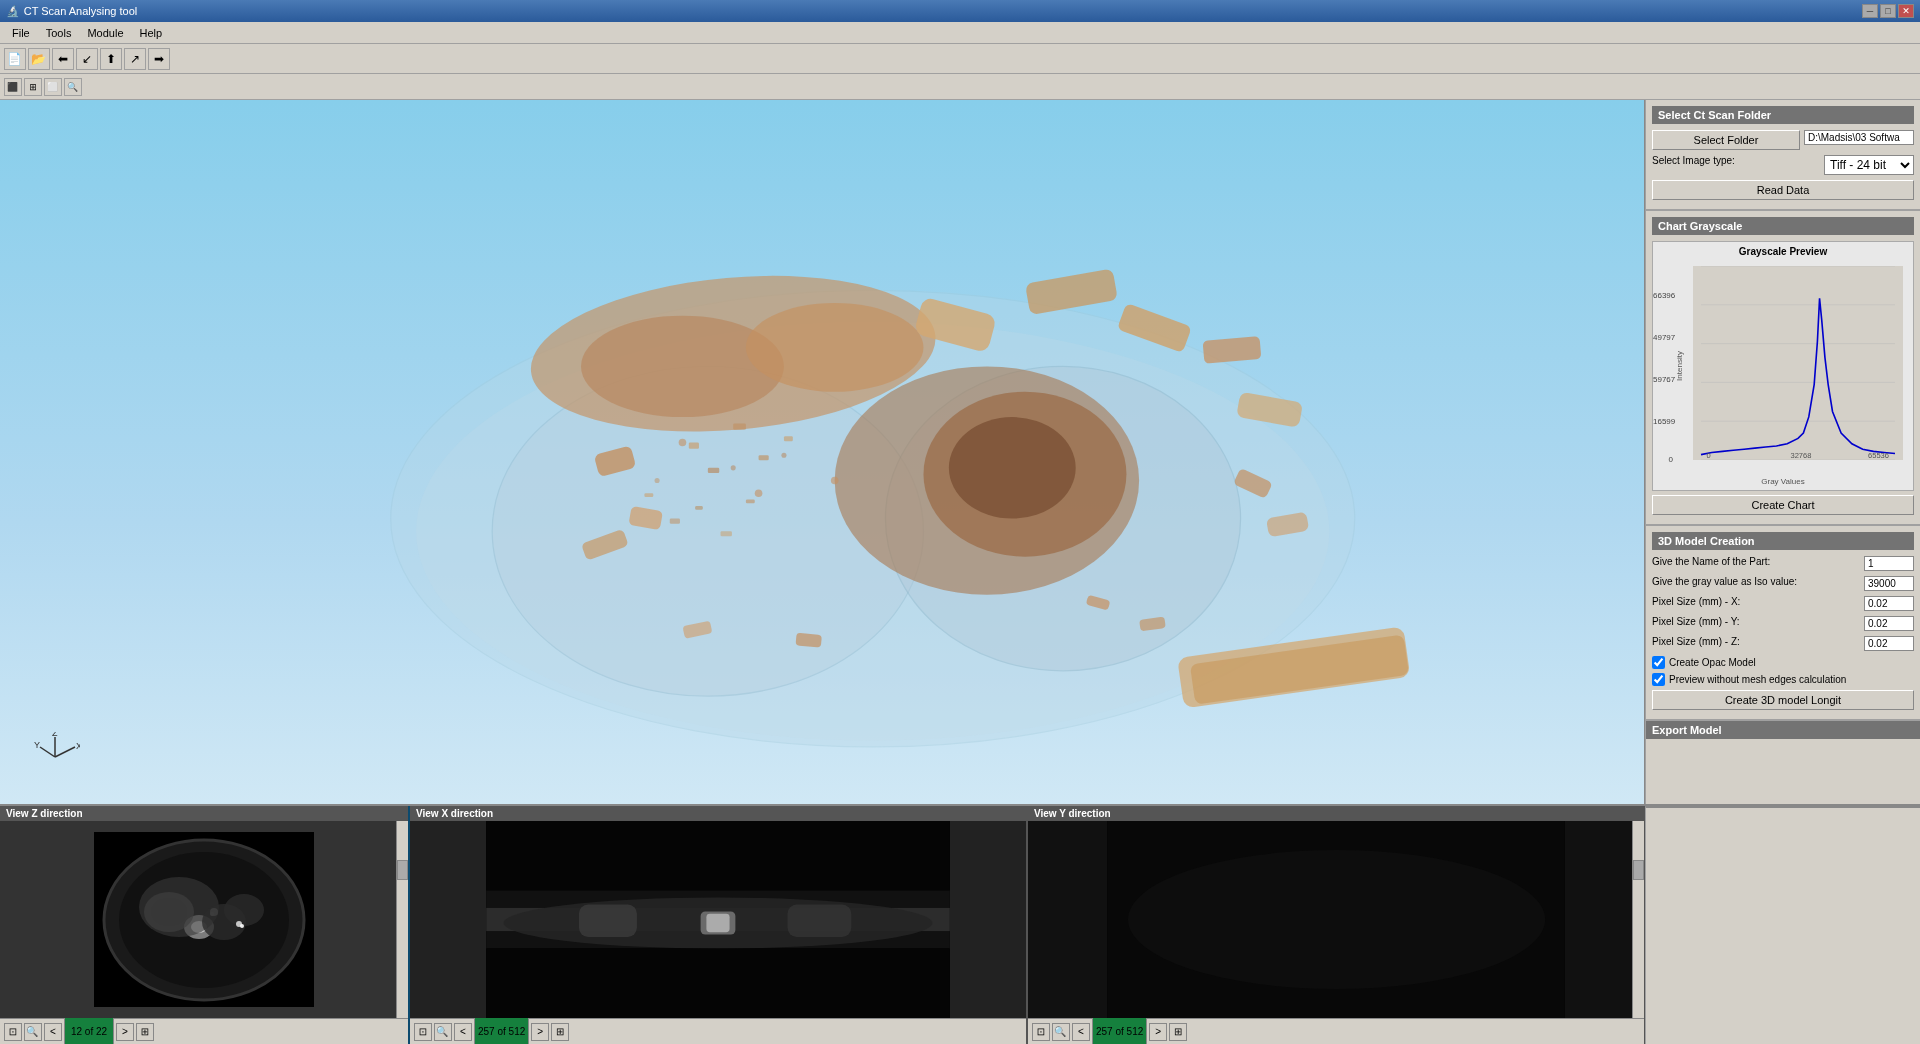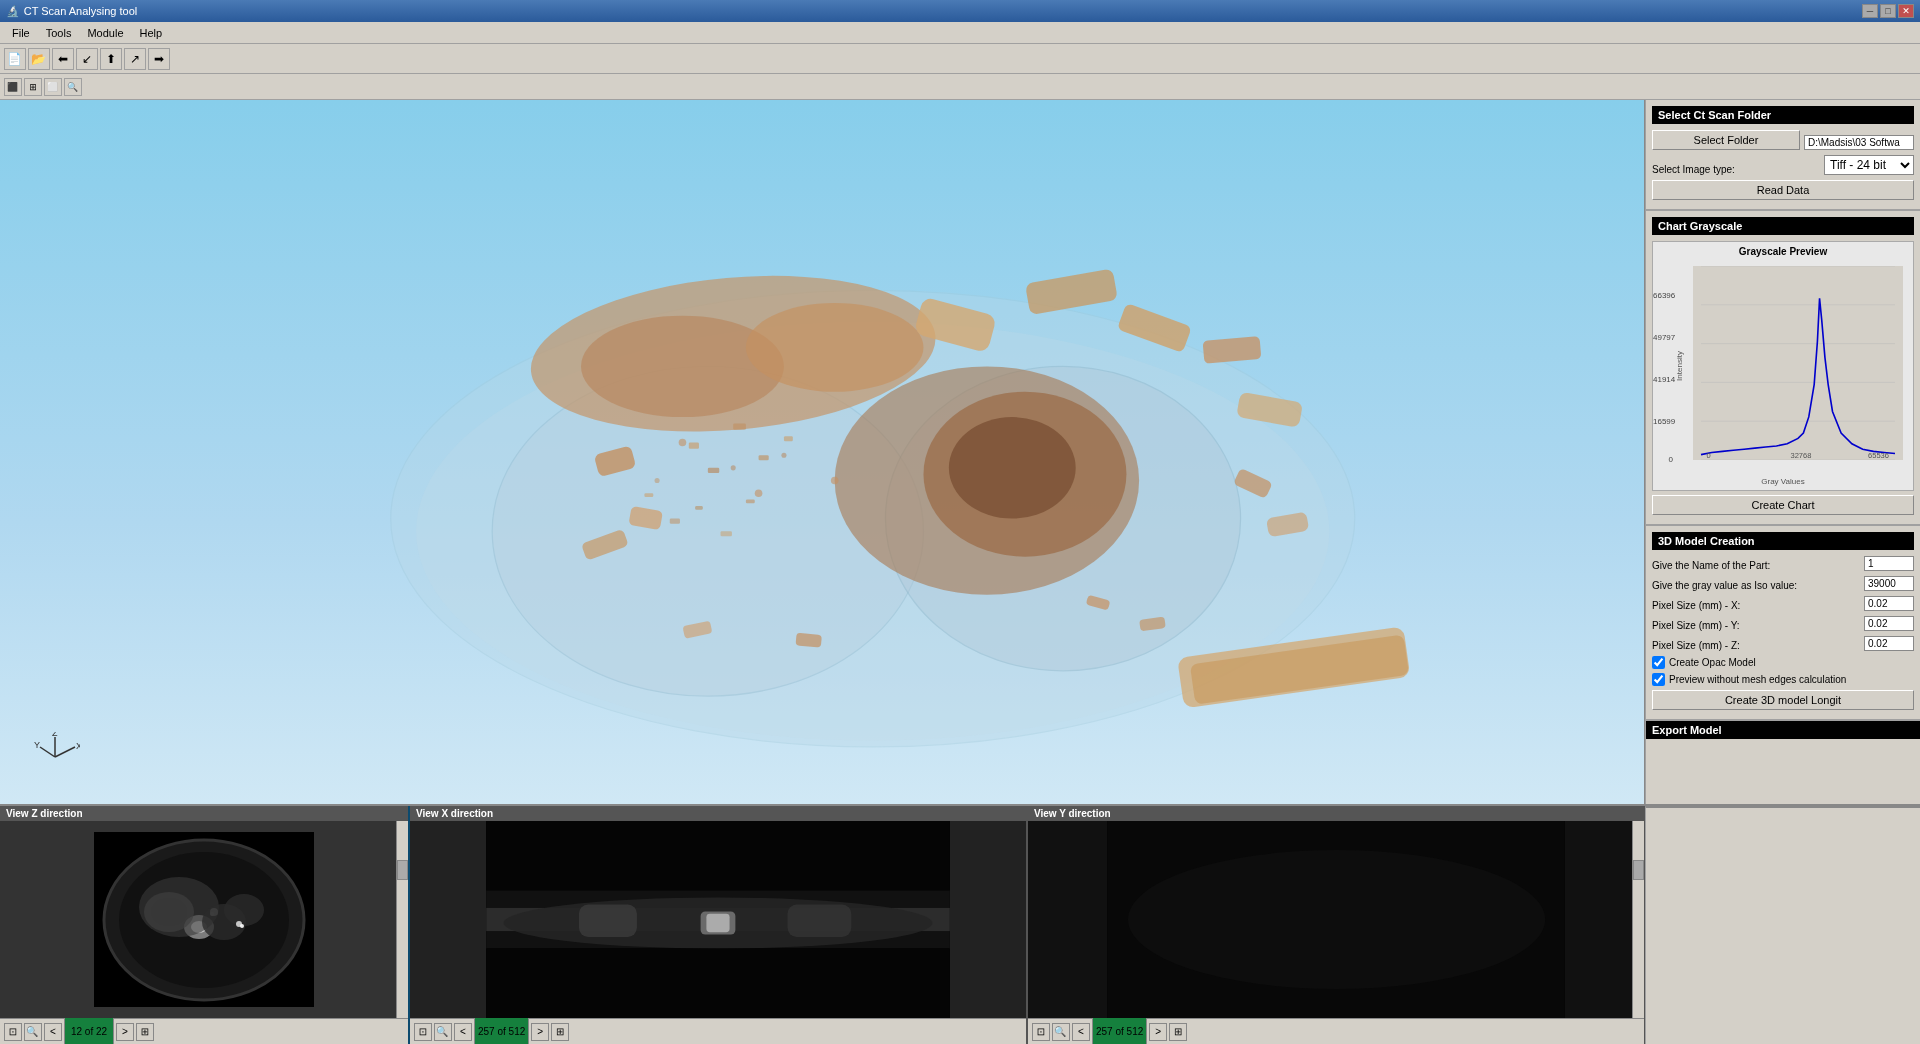--- a/index.html
+++ b/index.html
@@ -135,31 +135,31 @@
       display: flex;
       flex-direction: column;
       overflow-y: auto;
     }
 
     .panel-section {
       padding: 6px;
       border-bottom: 2px solid #a0a0a0;
     }
     .panel-section-header {
-      background: #000000;
+      background: #737373;
       color: white;
       padding: 3px 6px;
       font-weight: bold;
       font-size: 11px;
       margin-bottom: 6px;
     }
 
     .form-row {
       display: flex;
-      align-items: flex-end;
+      align-items: flex-start;
       margin-bottom: 5px;
       gap: 4px;
     }
     .form-label {
       font-size: 10px;
       flex: 1;
     }
     .form-input {
       border: 1px solid #888;
       padding: 1px 3px;
@@ -457,21 +457,21 @@
       </div>
 
       <div class="panel-section">
         <div class="panel-section-header">Chart Grayscale</div>
 
         <div class="chart-container">
           <div class="chart-title">Grayscale Preview</div>
 
           <span class="chart-ytick" style="bottom: 190px; left: 0px;">66396</span>
           <span class="chart-ytick" style="bottom: 148px; left: 0px;">49797</span>
-          <span class="chart-ytick" style="bottom: 106px; left: 0px;">41914</span>
+          <span class="chart-ytick" style="bottom: 106px; left: 0px;">59767</span>
           <span class="chart-ytick" style="bottom: 64px; left: 0px;">16599</span>
           <span class="chart-ytick" style="bottom: 26px; left: 0px;">0</span>
 
           <div class="chart-area">
             <svg width="100%" height="100%" viewBox="0 0 180 180">
 
               <line x1="0" y1="0" x2="180" y2="0" stroke="#bbb" stroke-width="0.5"></line>
               <line x1="0" y1="36" x2="180" y2="36" stroke="#bbb" stroke-width="0.5"></line>
               <line x1="0" y1="72" x2="180" y2="72" stroke="#bbb" stroke-width="0.5"></line>
               <line x1="0" y1="108" x2="180" y2="108" stroke="#bbb" stroke-width="0.5"></line>

